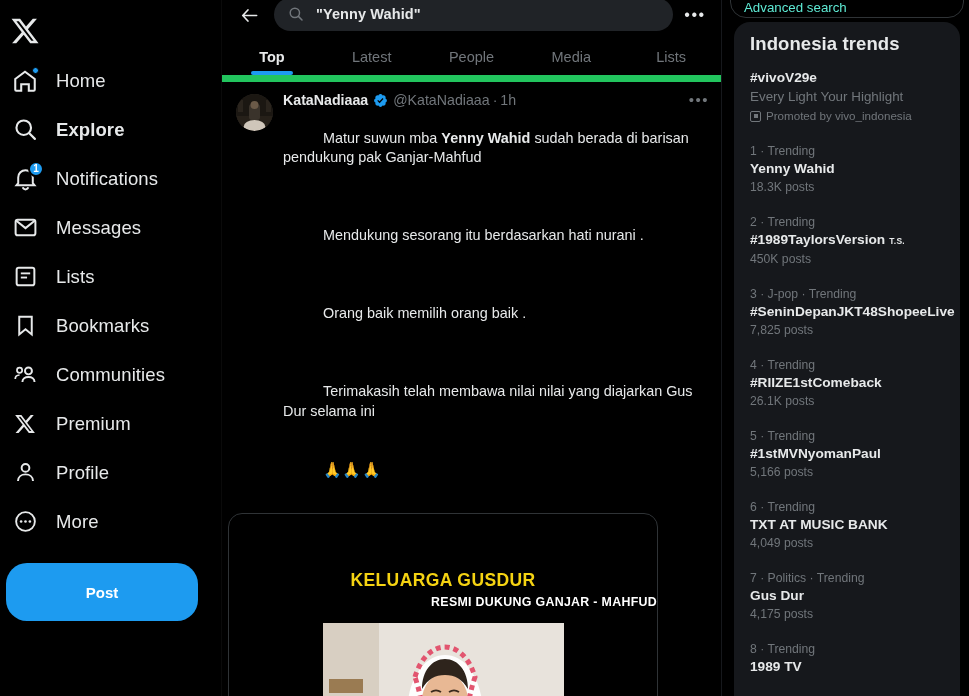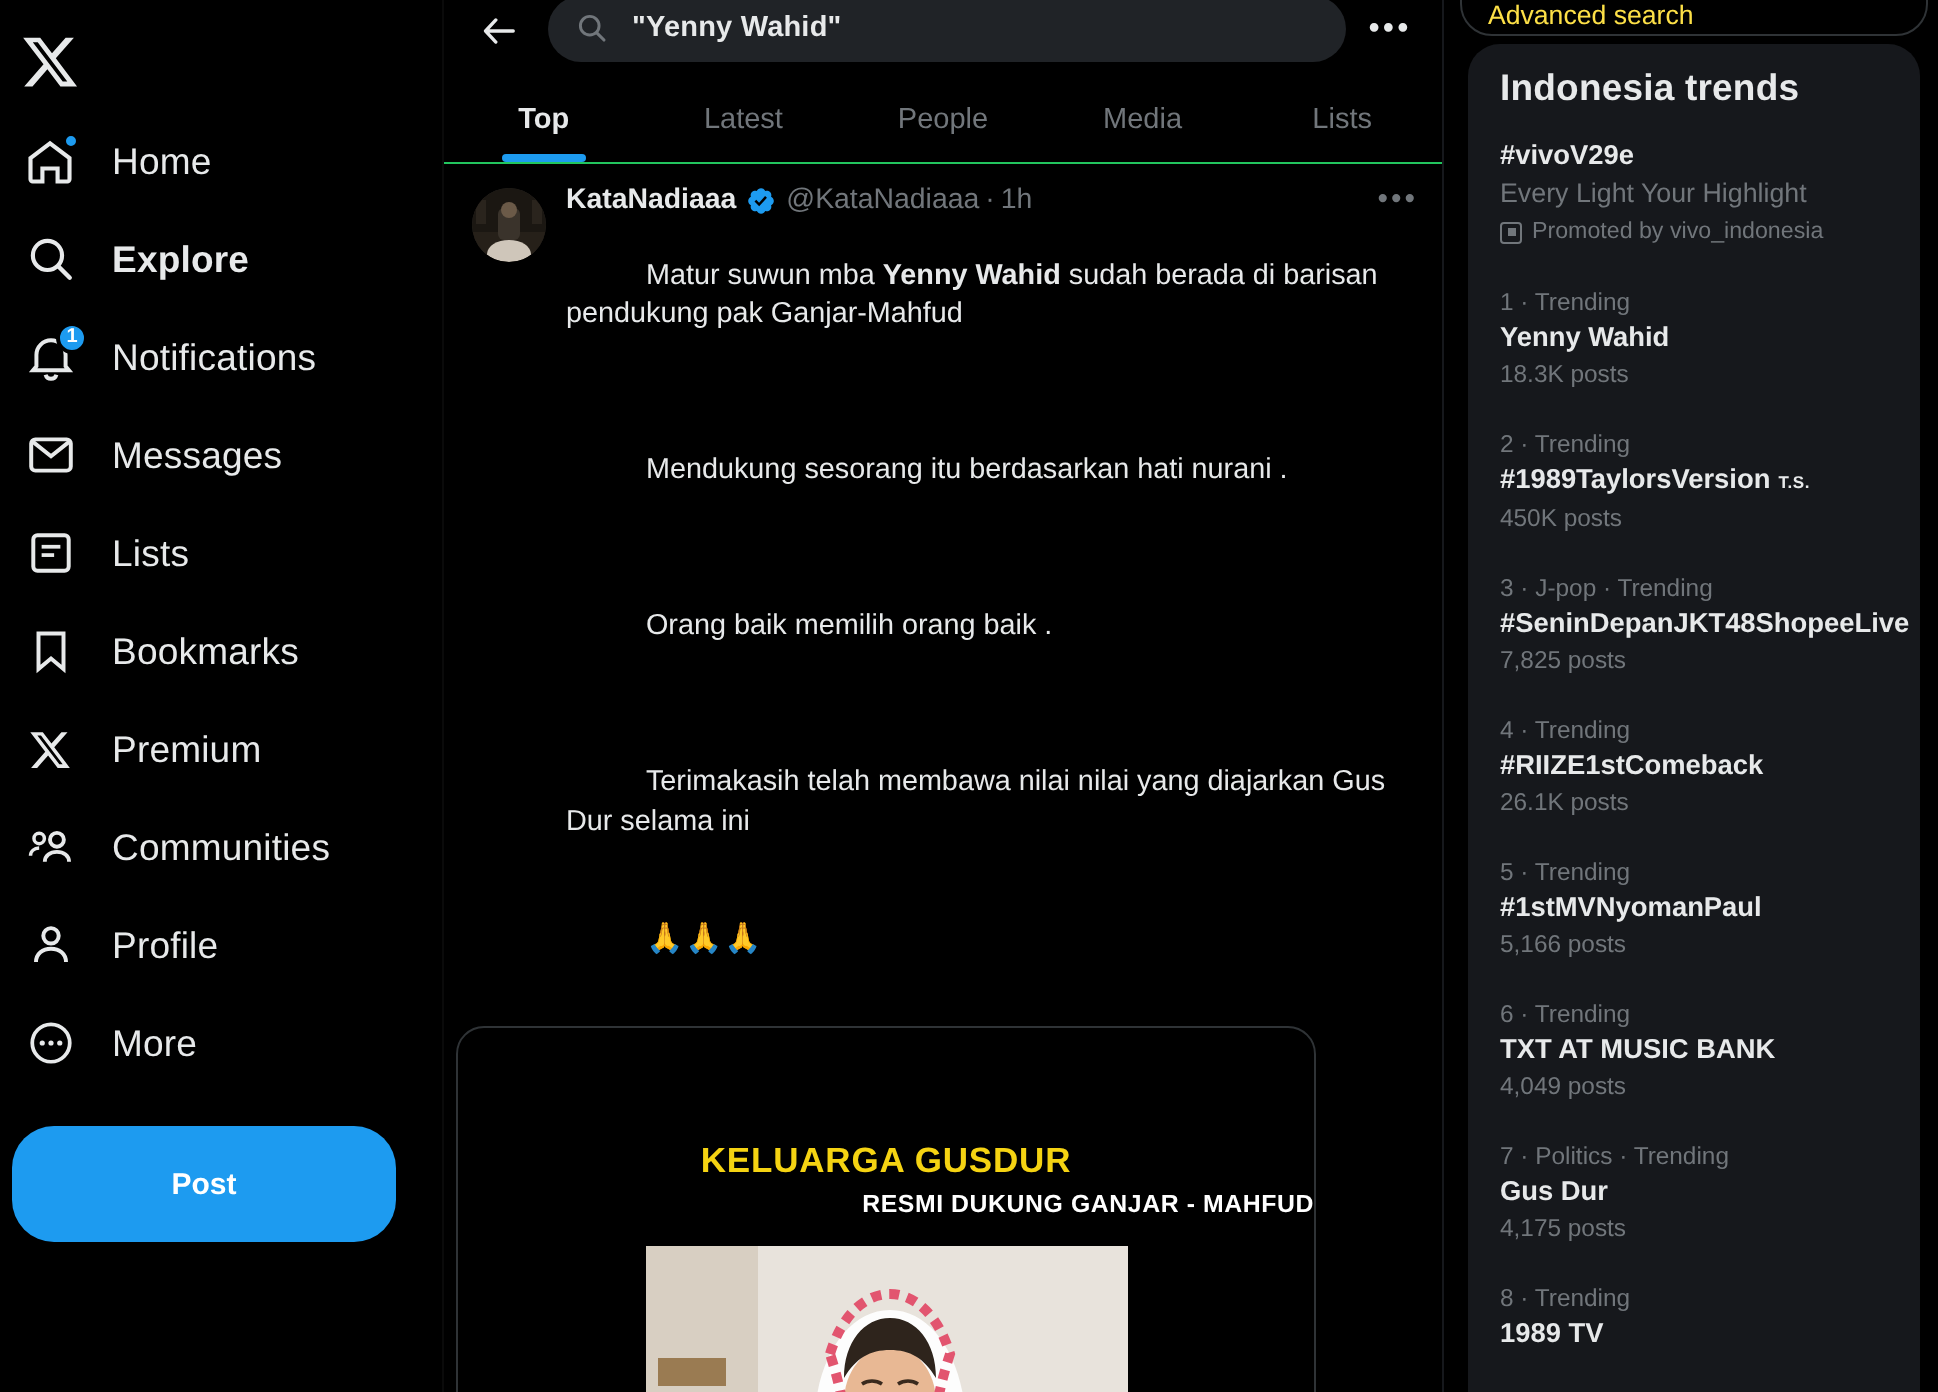--- a/index.html
+++ b/index.html
@@ -102,21 +102,21 @@
     cursor: text;
   }
   .search-pill .sicon { flex: 0 0 17px; display:flex; }
   .search-value { color: #e7e9ea; font-size: 14.5px; font-weight: bold; letter-spacing: .1px; }
   .kebab { width: 28px; display: flex; align-items: center; justify-content: center; cursor: pointer; color:#e7e9ea; }
   .kebab-dots { letter-spacing: 1.6px; font-size: 16px; line-height: 8px; }
 
   .tabs {
     display: flex;
     height: 44px;
-    border-bottom: 1px solid #22c55e;
+    border-bottom: 7px solid #22c55e;
     margin-top: 8px;
   }
   .tab {
     flex: 1;
     display: flex; align-items: center; justify-content: center;
     position: relative;
     color: #71767b;
     font-size: 14.5px;
     cursor: pointer;
   }
@@ -210,21 +210,21 @@
   .adv-search-box {
     position: absolute;
     left: 8px; top: -44px;
     width: 234px; height: 62px;
     border: 1px solid #2f3336;
     border-radius: 16px;
     background: #000;
     display: flex; align-items: flex-end;
     padding: 0 0 2px 13px;
   }
-  .adv-search-link { color: #fde047; font-size: 13.3px; }
+  .adv-search-link { color: #5eead4; font-size: 13.3px; }
   .trends-card {
     margin: 22px 8px 0 8px;
     background: #16181c;
     border-radius: 16px;
     padding: 11px 0 0 0;
     overflow: hidden;
     height: 690px;
   }
   .trends-title {
     color: #e7e9ea;
@@ -327,37 +327,37 @@
         <span class="ico">
           <svg width="25" height="25" viewBox="0 0 24 24">
               <path fill="none" stroke="#e7e9ea" stroke-width="1.9" d="M6 3.6h12v17l-6-5-6 5z"></path>
             </svg>
         </span>
         <span class="nav-label">Bookmarks</span>
       </div>
 
       <div class="nav-item">
         <span class="ico">
-          <svg width="22" height="22" viewBox="0 0 24 24">
-              <path fill="#e7e9ea" d="M18.244 2.25h3.308l-7.227 8.26 8.502 11.24H16.17l-5.214-6.817L4.99 21.75H1.68l7.73-8.835L1.254 2.25H8.08l4.713 6.231zm-1.161 17.52h1.833L7.084 4.126H5.117z"></path>
-            </svg>
-        </span>
-        <span class="nav-label">Premium</span>
-      </div>
-
-      <div class="nav-item">
-        <span class="ico">
           <svg width="26" height="26" viewBox="0 0 24 24">
             <circle cx="15.2" cy="8.2" r="3.2" fill="none" stroke="#e7e9ea" stroke-width="1.8"></circle>
             <path d="M9.6 18.4c0-3 2.5-4.6 5.6-4.6s5.6 1.6 5.6 4.6" fill="none" stroke="#e7e9ea" stroke-width="1.8"></path>
             <circle cx="7" cy="7.6" r="2.4" fill="none" stroke="#e7e9ea" stroke-width="1.6"></circle>
             <path d="M3 15.6c0-2.2 1.7-3.5 4-3.6" fill="none" stroke="#e7e9ea" stroke-width="1.6"></path>
           </svg>
         </span>
         <span class="nav-label">Communities</span>
+      </div>
+
+      <div class="nav-item">
+        <span class="ico">
+          <svg width="22" height="22" viewBox="0 0 24 24">
+              <path fill="#e7e9ea" d="M18.244 2.25h3.308l-7.227 8.26 8.502 11.24H16.17l-5.214-6.817L4.99 21.75H1.68l7.73-8.835L1.254 2.25H8.08l4.713 6.231zm-1.161 17.52h1.833L7.084 4.126H5.117z"></path>
+            </svg>
+        </span>
+        <span class="nav-label">Premium</span>
       </div>
 
       <div class="nav-item">
         <span class="ico">
           <svg width="25" height="25" viewBox="0 0 24 24">
               <circle cx="12" cy="7.6" r="3.7" fill="none" stroke="#e7e9ea" stroke-width="1.9"></circle>
               <path d="M4.8 20.2c0-4 3.2-6.4 7.2-6.4s7.2 2.4 7.2 6.4" fill="none" stroke="#e7e9ea" stroke-width="1.9"></path>
             </svg>
         </span>
         <span class="nav-label">Profile</span>

